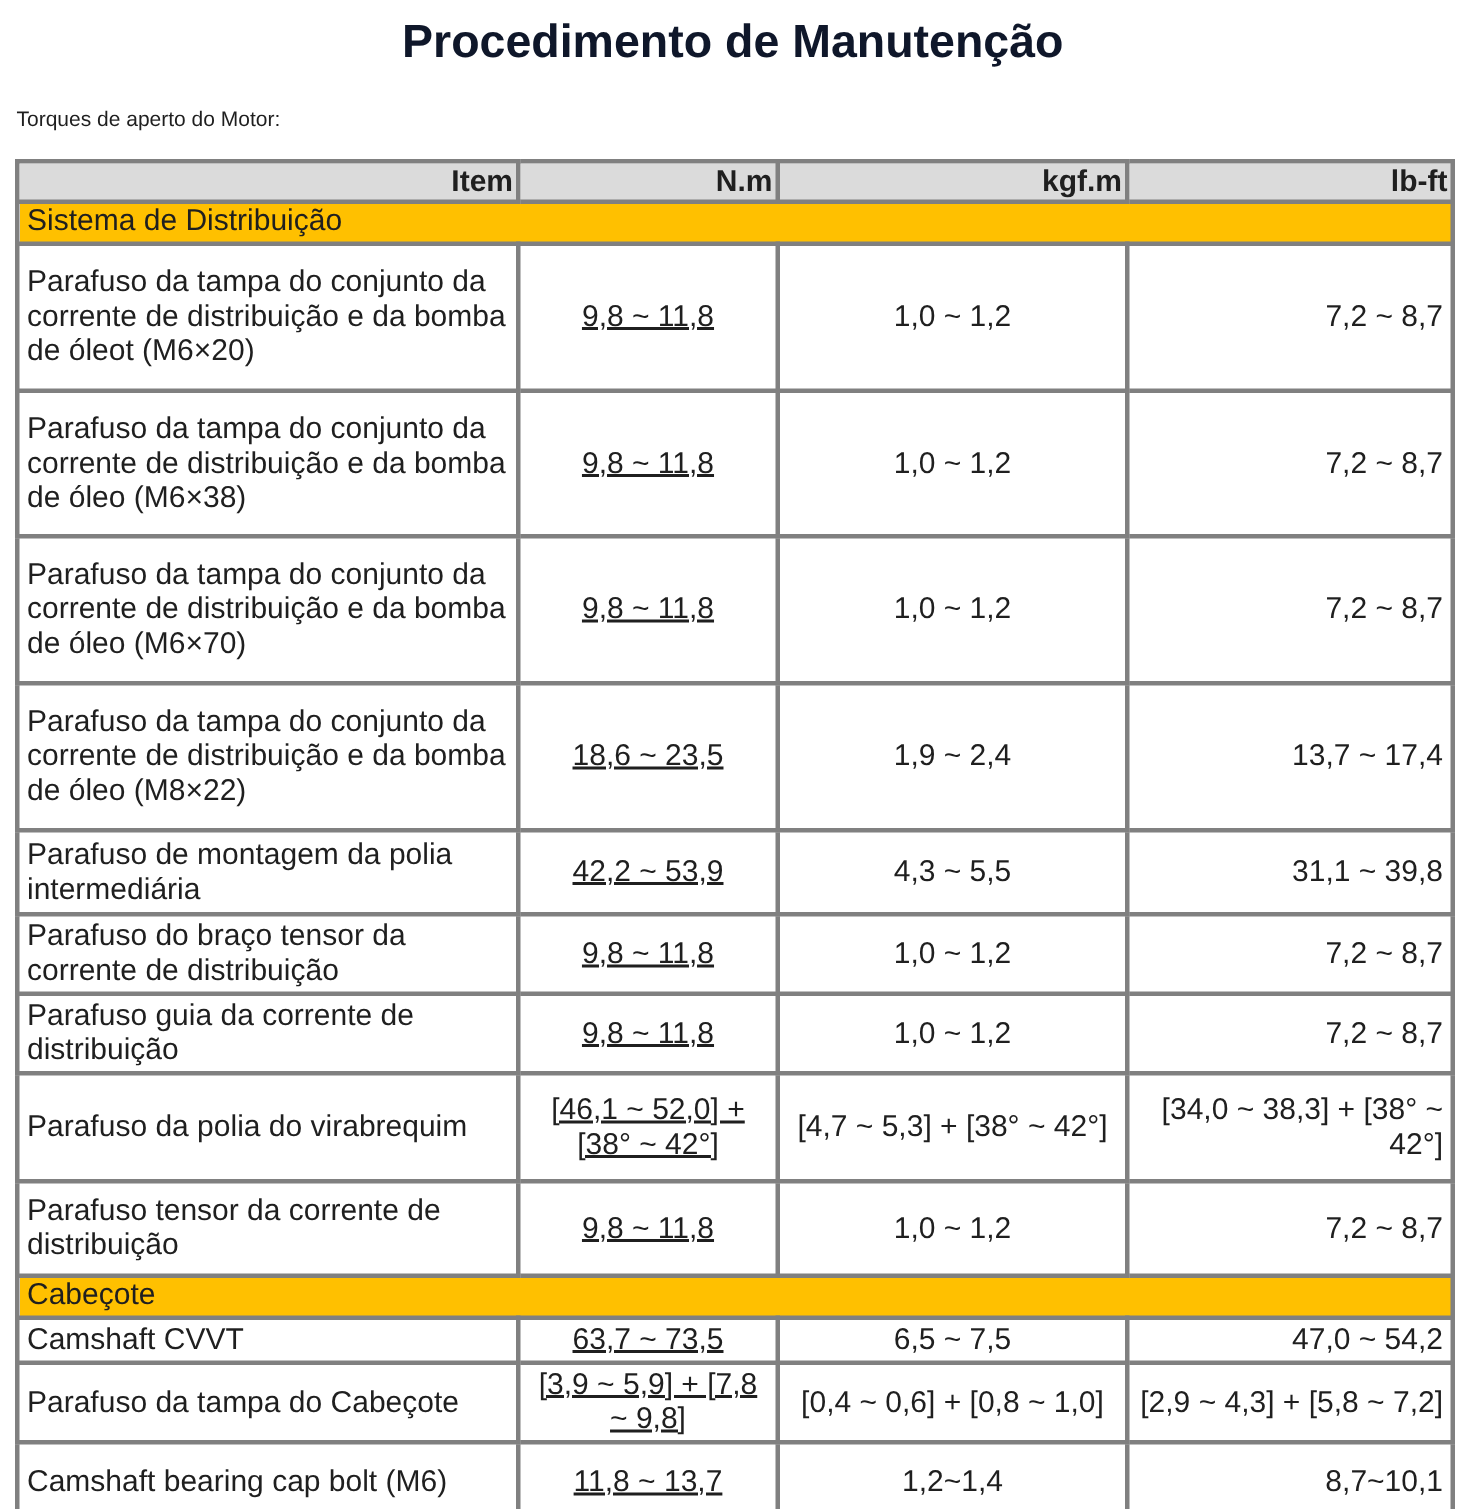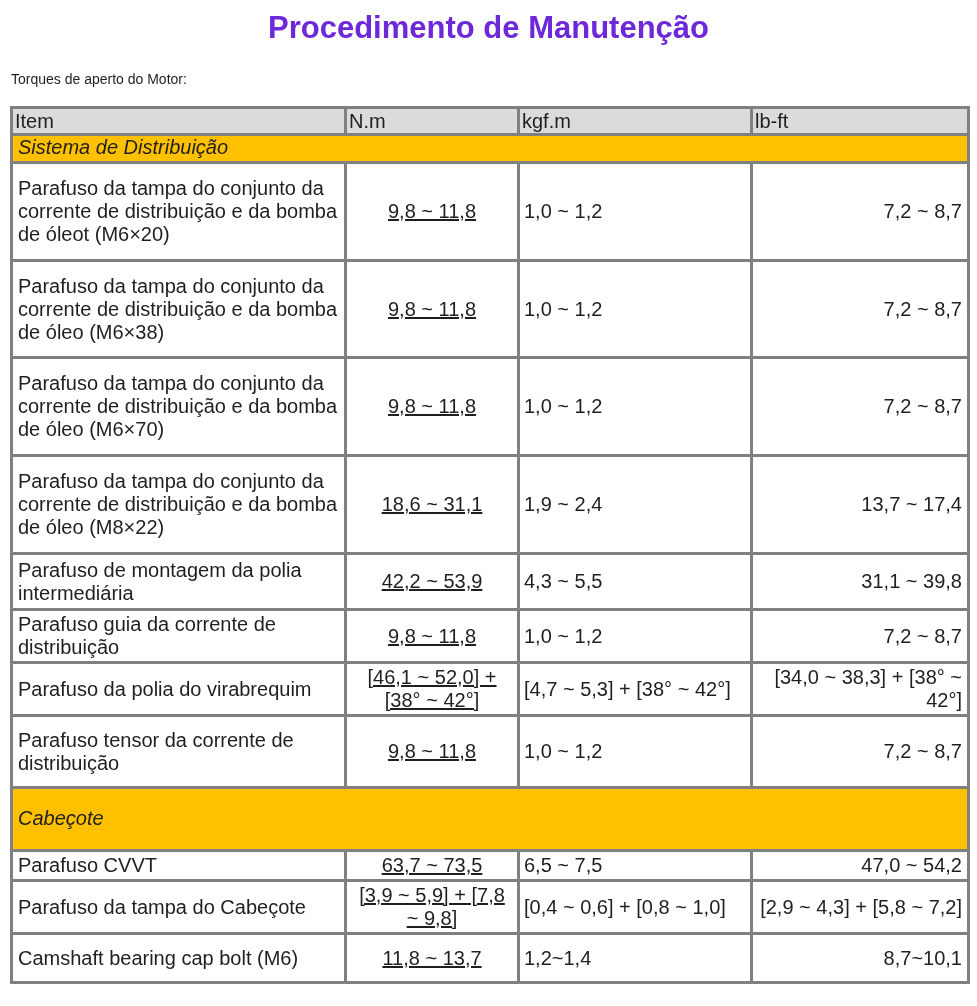--- a/index.html
+++ b/index.html
@@ -15,21 +15,21 @@
     background:#ffffff;
     color:var(--text);
     font-family:"Liberation Sans", sans-serif;
   }
   .page{width:977px;}
   .title{
     margin:10px 0 0 0;
     text-align:center;
     font-size:31px;
     font-weight:bold;
-    color:#6d28d9;
+    color:#0f172a;
   }
   .subtitle{
     margin:25px 0 0 11px;
     font-size:14px;
     font-weight:400;
   }
   table.torque-table{
     margin:19px 0 0 10px;
     width:957px;
     border-collapse:collapse;
@@ -38,36 +38,35 @@
     line-height:23px;
   }
   .torque-table th,
   .torque-table td{
     border:3px solid var(--border);
     vertical-align:middle;
     overflow:hidden;
   }
   .torque-table thead th{
     background:var(--header-bg);
-    font-weight:normal;
-    text-align:left;
+    font-weight:bold;
+    text-align:right;
     padding:0 2px;
   }
   td.section-cell{
     background:var(--section-bg);
     text-align:left;
     padding:0 4px 2px 5px;
-    font-style:italic;
   }
   td.col-item{
     text-align:left;
     padding:2px 4px 2px 5px;
   }
   td.col-nm{  text-align:center; padding:2px 8px;text-decoration:underline; }
-  td.col-kgfm{padding:2px 4px; }
+  td.col-kgfm{text-align:center; padding:2px 4px; }
   td.col-lbft{text-align:right; padding:2px 5px; }
 
   
   thead tr{height:27px;}
   #table-body tr:nth-child(1){height:27px;}
   #table-body tr:nth-child(2){height:98px;}
   #table-body tr:nth-child(3){height:97px;}
   #table-body tr:nth-child(4){height:98px;}
   #table-body tr:nth-child(5){height:98px;}
   #table-body tr:nth-child(6){height:56px;margin-top:24px;}
@@ -121,29 +120,35 @@
           <td class="col-lbft">7,2 ~ 8,7</td>
         </tr>
         <tr>
           <td class="col-item">Parafuso da tampa do conjunto da corrente de distribuição e da bomba de óleo (M6×70)</td>
           <td class="col-nm">9,8 ~ 11,8</td>
           <td class="col-kgfm">1,0 ~ 1,2</td>
           <td class="col-lbft">7,2 ~ 8,7</td>
         </tr>
         <tr>
           <td class="col-item">Parafuso da tampa do conjunto da corrente de distribuição e da bomba de óleo (M8×22)</td>
-          <td class="col-nm">18,6 ~ 31,1</td>
+          <td class="col-nm">18,6 ~ 23,5</td>
           <td class="col-kgfm">1,9 ~ 2,4</td>
           <td class="col-lbft">13,7 ~ 17,4</td>
         </tr>
         <tr>
           <td class="col-item">Parafuso de montagem da polia intermediária</td>
           <td class="col-nm">42,2 ~ 53,9</td>
           <td class="col-kgfm">4,3 ~ 5,5</td>
           <td class="col-lbft">31,1 ~ 39,8</td>
+        </tr>
+        <tr>
+          <td class="col-item">Parafuso do braço tensor da corrente de distribuição</td>
+          <td class="col-nm">9,8 ~ 11,8</td>
+          <td class="col-kgfm">1,0 ~ 1,2</td>
+          <td class="col-lbft">7,2 ~ 8,7</td>
         </tr>
         <tr>
           <td class="col-item">Parafuso guia da corrente de distribuição</td>
           <td class="col-nm">9,8 ~ 11,8</td>
           <td class="col-kgfm">1,0 ~ 1,2</td>
           <td class="col-lbft">7,2 ~ 8,7</td>
         </tr>
         <tr>
           <td class="col-item">Parafuso da polia do virabrequim</td>
           <td class="col-nm">[46,1 ~ 52,0] + [38° ~ 42°]</td>
@@ -153,21 +158,21 @@
         <tr>
           <td class="col-item">Parafuso tensor da corrente de distribuição</td>
           <td class="col-nm">9,8 ~ 11,8</td>
           <td class="col-kgfm">1,0 ~ 1,2</td>
           <td class="col-lbft">7,2 ~ 8,7</td>
         </tr>
         <tr>
           <td colspan="4" class="section-cell">Cabeçote</td>
         </tr>
         <tr>
-          <td class="col-item">Parafuso CVVT</td>
+          <td class="col-item">Camshaft CVVT</td>
           <td class="col-nm">63,7 ~ 73,5</td>
           <td class="col-kgfm">6,5 ~ 7,5</td>
           <td class="col-lbft">47,0 ~ 54,2</td>
         </tr>
         <tr>
           <td class="col-item">Parafuso da tampa do Cabeçote</td>
           <td class="col-nm">[3,9 ~ 5,9] + [7,8 ~ 9,8]</td>
           <td class="col-kgfm">[0,4 ~ 0,6] + [0,8 ~ 1,0]</td>
           <td class="col-lbft">[2,9 ~ 4,3] + [5,8 ~ 7,2]</td>
         </tr>

